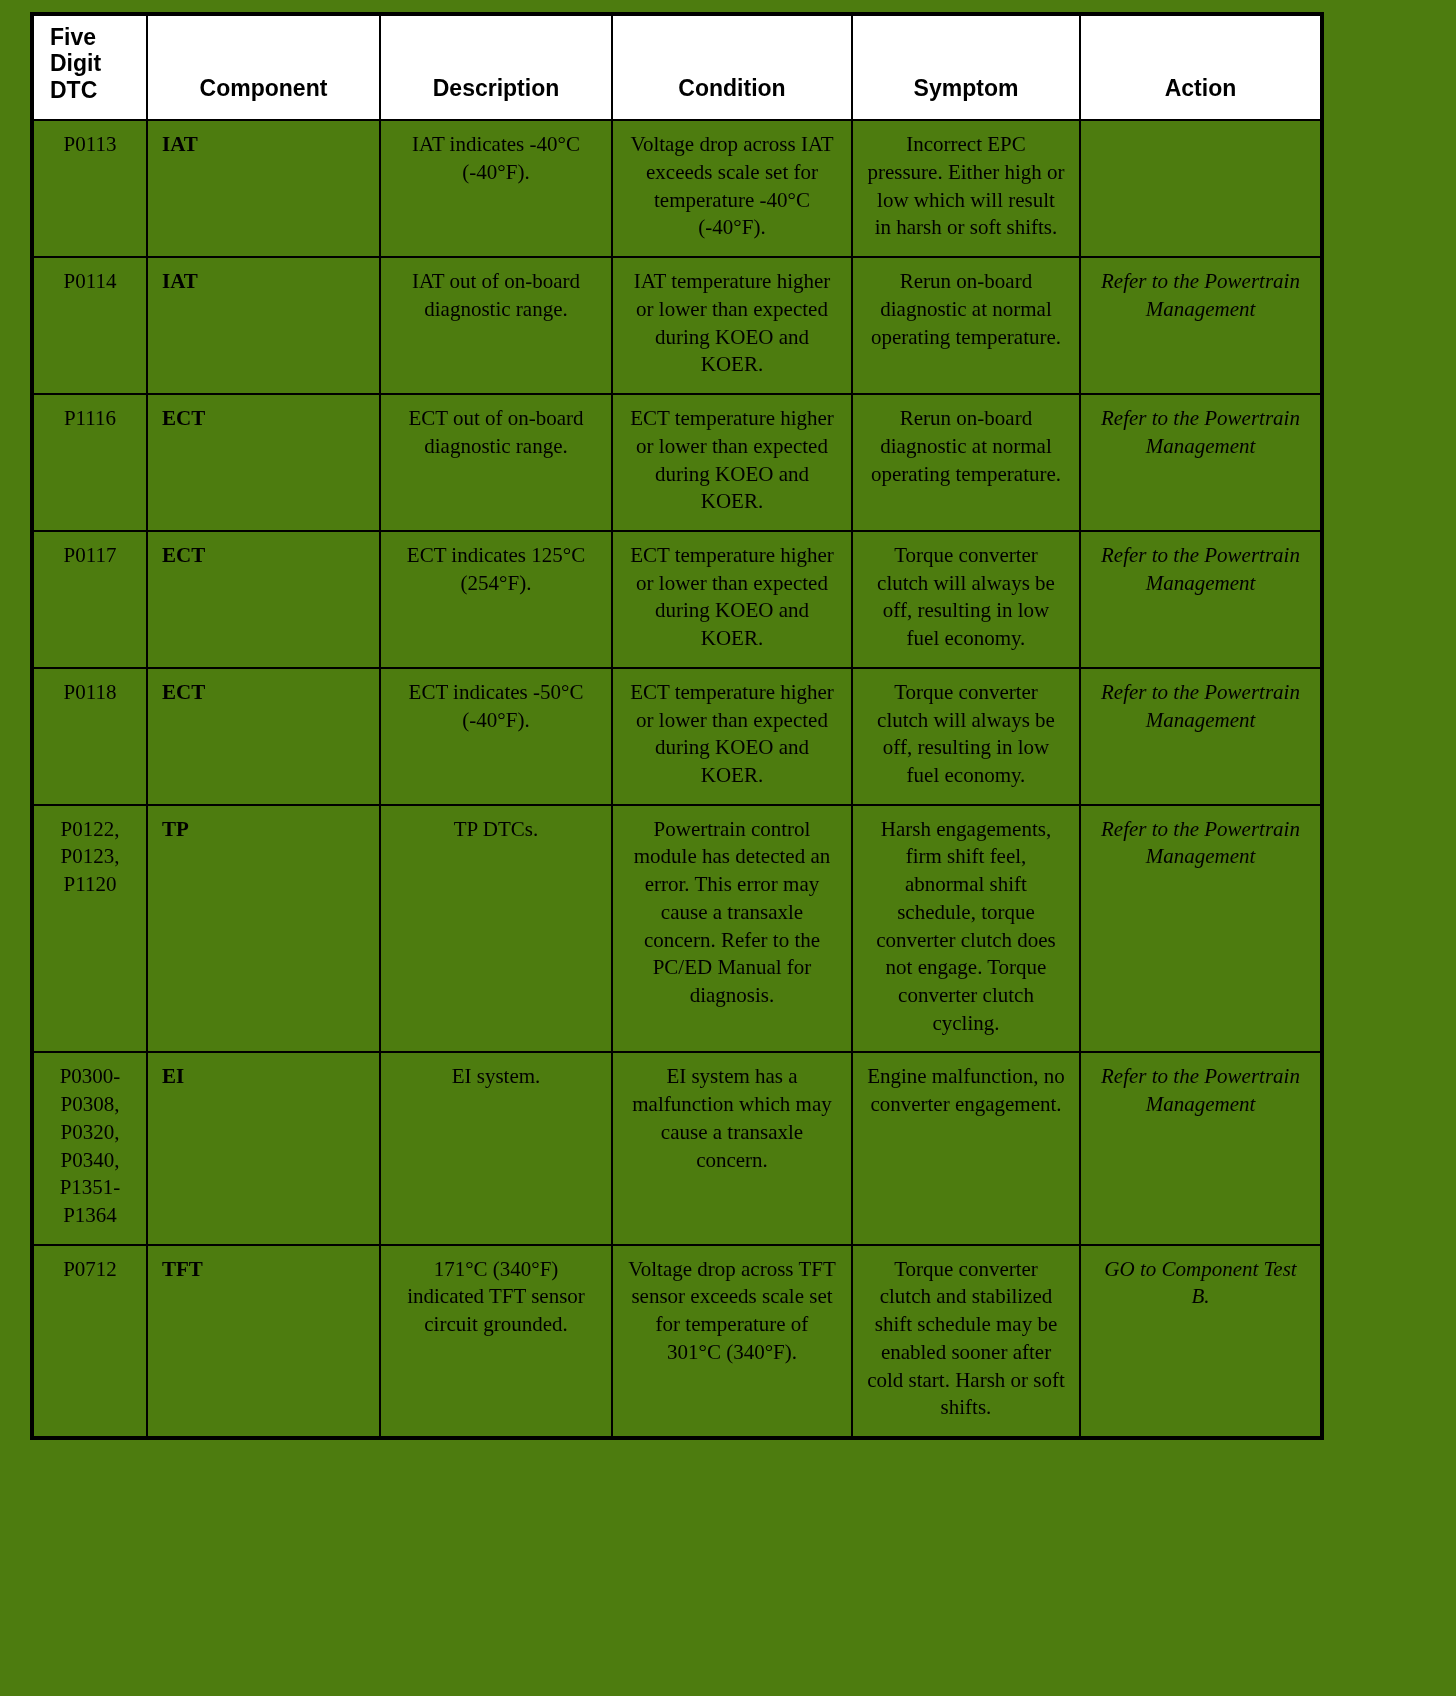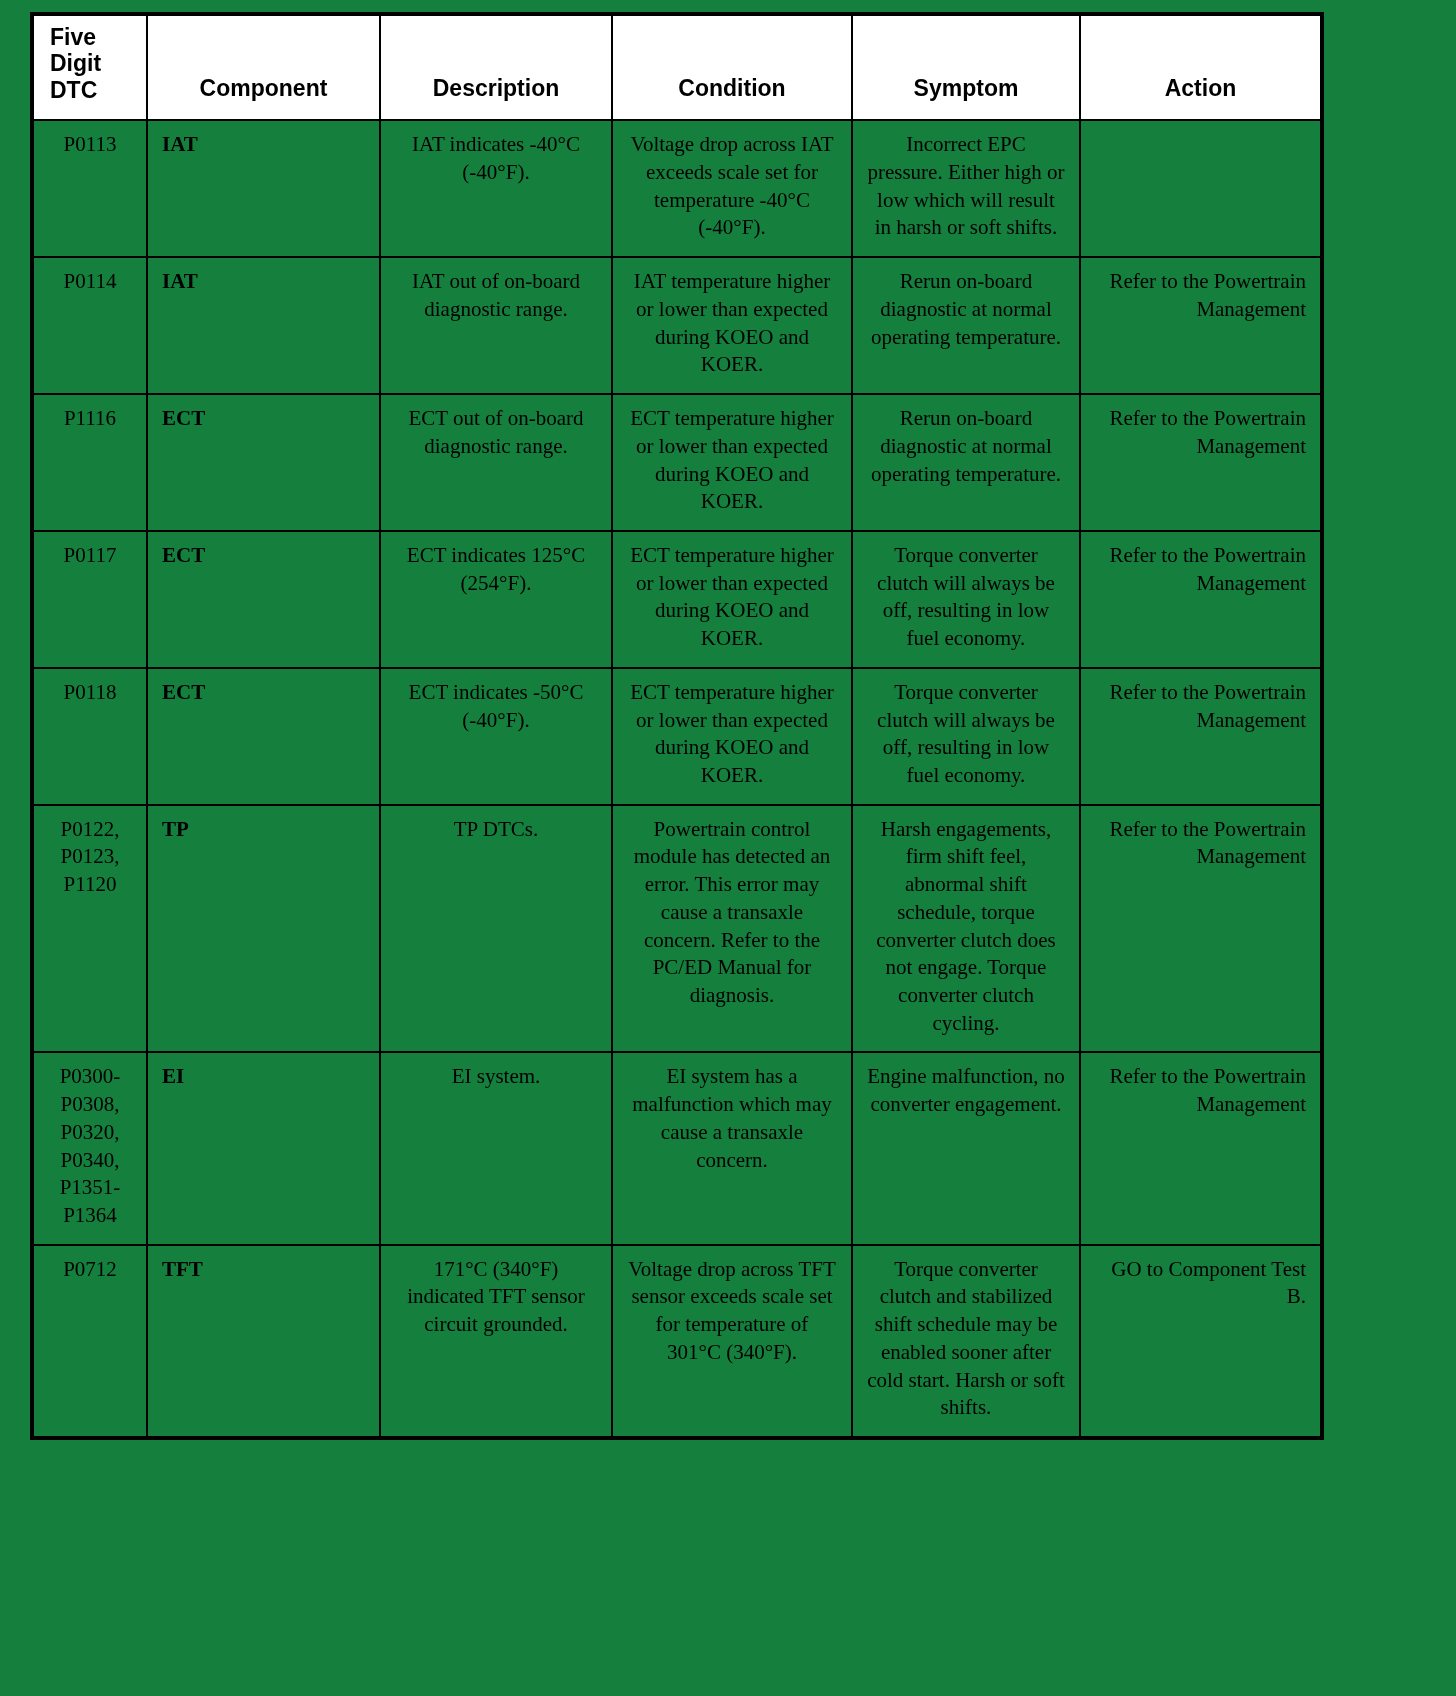--- a/index.html
+++ b/index.html
@@ -6,21 +6,21 @@
     margin: 0;
     padding: 0;
     background: #ffffff;
     font-family: "Liberation Serif", serif;
     color: #000000;
   }
   .page {
     position: relative;
     width: 1456px;
     height: 1696px;
-    background: #15803d;
+    background: #4d7c0f;
     overflow: hidden;
   }
   table.dtc-table {
     position: absolute;
     left: 30px;
     top: 12px;
     width: 1294px;
     border-collapse: collapse;
     table-layout: fixed;
     border: 4px solid #000000;
@@ -68,22 +68,23 @@
     margin-top: 36px;
   }
   td.cell-comp {
     text-align: left;
     font-weight: bold;
   }
   td.cell-desc, td.cell-cond, td.cell-symp {
     text-align: center;
   }
   td.cell-act {
-    text-align: right;
+    text-align: center;
     padding-top: 14px;
+    font-style: italic;
   }
 </style>
 </head>
 <body>
 
 <div class="page">
   <table class="dtc-table">
     <colgroup>
       <col class="c-dtc">
       <col class="c-comp">

